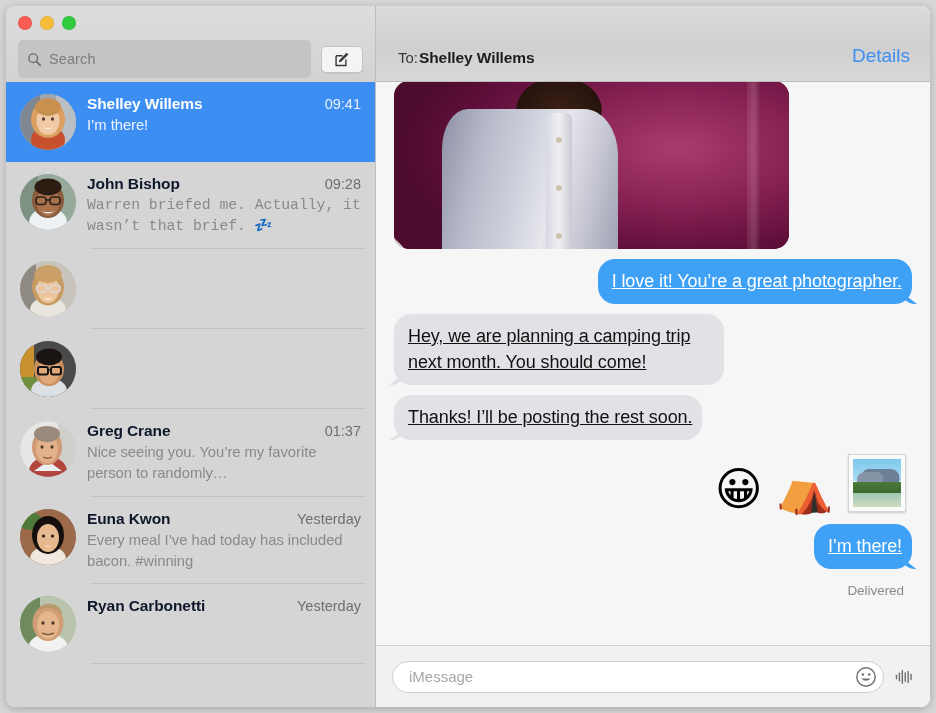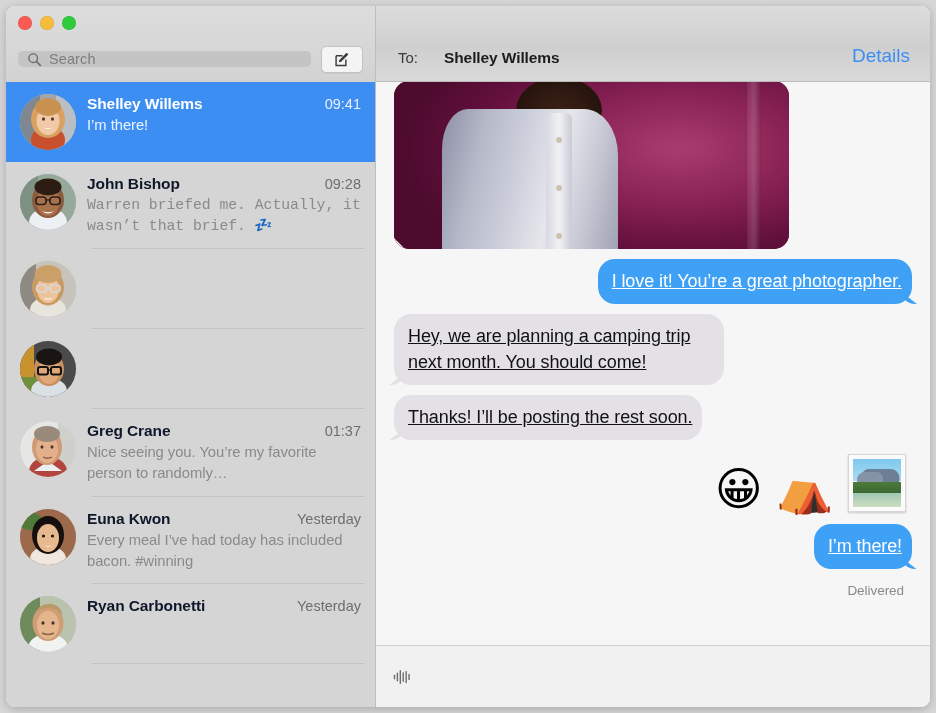--- a/index.html
+++ b/index.html
@@ -52,21 +52,21 @@
     position: absolute;
     left: 0; right: 0; top: 36px;
     height: 34px;
     display: flex;
     align-items: center;
     padding: 0 12px;
     gap: 10px;
   }
   .search-field {
     flex: 1;
-    height: 16px;
+    height: 38px;
     border-radius: 5px;
     background: #c4c4c4;
     display: flex;
     align-items: center;
     padding: 0 9px;
     gap: 7px;
   }
   .search-field .sicon { flex: 0 0 auto; display:block; }
   .search-ph {
     font-size: 14.5px;
@@ -157,21 +157,21 @@
   .pane-header {
     height: 76px;
     flex: 0 0 76px;
     background: linear-gradient(180deg,#dcdcdc 0%,#cfcfcf 55%,#d9d9d9 100%);
     display: flex;
     align-items: flex-end;
     padding: 0 20px 14px 22px;
     justify-content: space-between;
     border-bottom: 1px solid #bbbbbb;
   }
-  .to-wrap { display: flex; align-items: baseline; gap: 26px; }
+  .to-wrap { display: flex; align-items: baseline; gap: 1px; }
   .to-label { font-size: 15px; color: #3a3a3a; }
   .to-name  { font-size: 15.5px; color: #1c1c1c; font-weight: bold; letter-spacing: -.1px; }
   .details-link { font-size: 19px; color: #3d8ef3; }
 
   .thread {
     flex: 1;
     overflow: hidden;
     padding: 0 18px 4px 18px;
     position: relative;
     background: #f6f6f6;
@@ -591,20 +591,29 @@
       </div>
 
       <div class="msg-row out">
         <div class="bubble out">I’m there!</div>
       </div>
 
       <div class="delivered">Delivered</div>
     </div>
 
     <div class="composer">
+      <div class="imessage-field">
+        <span class="imessage-ph">iMessage</span>
+        <svg class="emoji-btn" width="22" height="22" viewBox="0 0 22 22">
+          <circle cx="11" cy="11" r="9.2" fill="none" stroke="#6e6e6e" stroke-width="1.4"></circle>
+          <circle cx="7.8" cy="8.6" r="1.25" fill="#6e6e6e"></circle>
+          <circle cx="14.2" cy="8.6" r="1.25" fill="#6e6e6e"></circle>
+          <path d="M6.3 12.4 Q11 17.2 15.7 12.4 Z" fill="#6e6e6e"></path>
+        </svg>
+      </div>
       <svg class="audio-btn" width="24" height="22" viewBox="0 0 24 22">
         <g stroke="#6e6e6e" stroke-width="1.7" stroke-linecap="round">
           <line x1="3" y1="9" x2="3" y2="13"></line>
           <line x1="6.5" y1="6.5" x2="6.5" y2="15.5"></line>
           <line x1="10" y1="3.5" x2="10" y2="18.5"></line>
           <line x1="13.5" y1="6" x2="13.5" y2="16"></line>
           <line x1="17" y1="4.5" x2="17" y2="17.5"></line>
           <line x1="20.5" y1="8" x2="20.5" y2="14"></line>
         </g>
       </svg>

